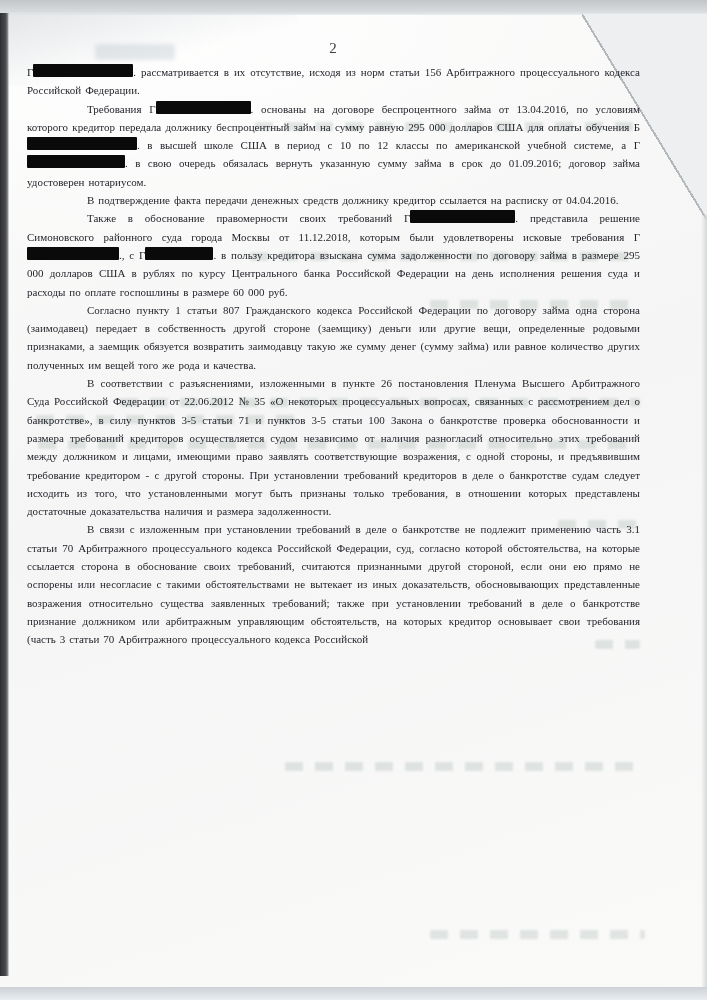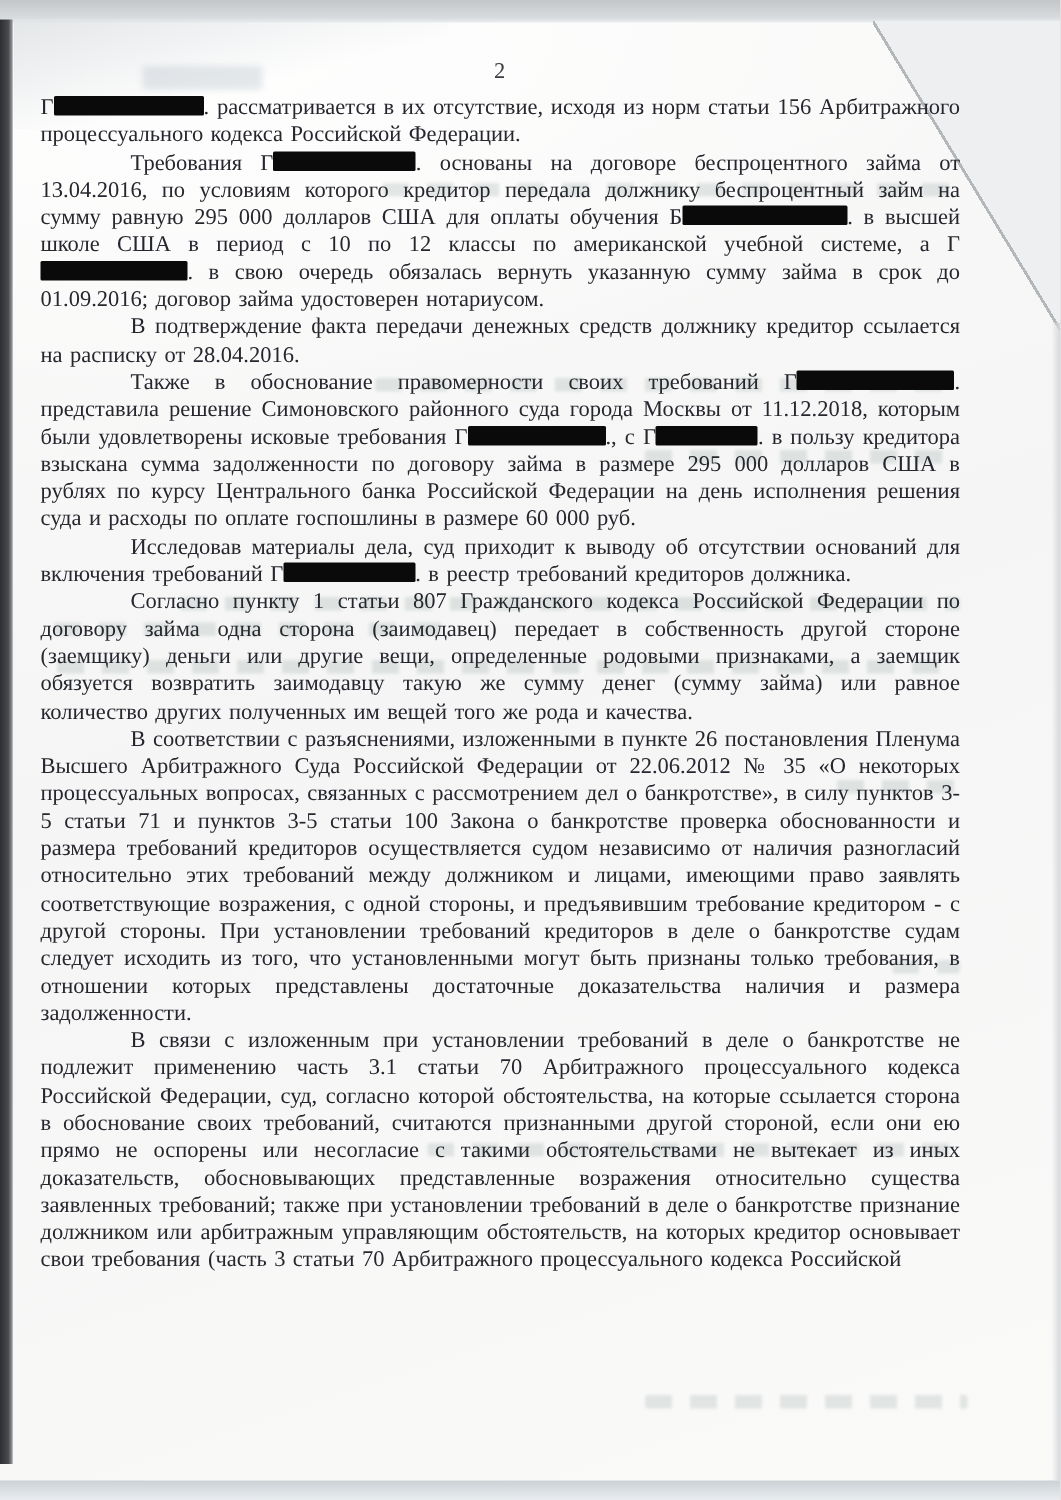--- a/index.html
+++ b/index.html
@@ -59,21 +59,21 @@
     filter: blur(2.2px); opacity: .55;
   }
 
   .page-number {
     position: absolute; top: 40px; left: 27px; width: 612px;
     text-align: center; font-size: 15px; color: #3a3d43;
   }
 
   .doc-body {
     position: absolute; top: 63px; left: 27px; width: 613px;
-    font-size: 15px; line-height: 18.3px;
+    font-size: 11px; line-height: 18.3px;
     color: var(--ink, #26262e);
     text-align: justify;
     word-spacing: 1.2px;
   }
   .para { margin: 0; text-indent: 60px; }
   .para.noindent { text-indent: 0; }
 
   .redaction {
     display: inline-block; height: 13px; vertical-align: -1px;
     background: var(--redaction, #0a0a0a); border-radius: 1px;
@@ -102,20 +102,19 @@
       <div class="ghost" style="top: 640px; left: 595px; width: 45px;"></div>
       <div class="ghost" style="top: 762px; left: 285px; width: 355px;"></div>
       <div class="ghost" style="top: 930px; left: 430px; width: 215px;"></div>
     </div>
 
   <div class="page-number">2</div>
 
   <div class="doc-body">
       <p class="para noindent">Г<span class="redaction" style="width: 100px;"></span>. рассматривается в их отсутствие, исходя из норм статьи 156 Арбитражного процессуального кодекса Российской Федерации.</p>
       <p class="para">Требования Г<span class="redaction" style="width: 95px;"></span>. основаны на договоре беспроцентного займа от 13.04.2016, по условиям которого кредитор передала должнику беспроцентный займ на сумму равную 295 000 долларов США для оплаты обучения Б<span class="redaction" style="width: 110px;"></span>. в высшей школе США в период с 10 по 12 классы по американской учебной системе, а Г<span class="redaction" style="width: 98px;"></span>. в свою очередь обязалась вернуть указанную сумму займа в срок до 01.09.2016; договор займа удостоверен нотариусом.</p>
-      <p class="para">В подтверждение факта передачи денежных средств должнику кредитор ссылается на расписку от 28.04.2016.</p>
+      <p class="para">В подтверждение факта передачи денежных средств должнику кредитор ссылается на расписку от 04.04.2016.</p>
       <p class="para">Также в обоснование правомерности своих требований Г<span class="redaction" style="width: 105px;"></span>. представила решение Симоновского районного суда города Москвы от 11.12.2018, которым были удовлетворены исковые требования Г<span class="redaction" style="width: 92px;"></span>., с Г<span class="redaction" style="width: 68px;"></span>. в пользу кредитора взыскана сумма задолженности по договору займа в размере 295 000 долларов США в рублях по курсу Центрального банка Российской Федерации на день исполнения решения суда и расходы по оплате госпошлины в размере 60 000 руб.</p>
-      <p class="para">Исследовав материалы дела, суд приходит к выводу об отсутствии оснований для включения требований Г<span class="redaction" style="width: 88px;"></span>. в реестр требований кредиторов должника.</p>
       <p class="para">Согласно пункту 1 статьи 807 Гражданского кодекса Российской Федерации по договору займа одна сторона (заимодавец) передает в собственность другой стороне (заемщику) деньги или другие вещи, определенные родовыми признаками, а заемщик обязуется возвратить заимодавцу такую же сумму денег (сумму займа) или равное количество других полученных им вещей того же рода и качества.</p>
       <p class="para">В соответствии с разъяснениями, изложенными в пункте 26 постановления Пленума Высшего Арбитражного Суда Российской Федерации от 22.06.2012 № 35 «О некоторых процессуальных вопросах, связанных с рассмотрением дел о банкротстве», в силу пунктов 3-5 статьи 71 и пунктов 3-5 статьи 100 Закона о банкротстве проверка обоснованности и размера требований кредиторов осуществляется судом независимо от наличия разногласий относительно этих требований между должником и лицами, имеющими право заявлять соответствующие возражения, с одной стороны, и предъявившим требование кредитором - с другой стороны. При установлении требований кредиторов в деле о банкротстве судам следует исходить из того, что установленными могут быть признаны только требования, в отношении которых представлены достаточные доказательства наличия и размера задолженности.</p>
       <p class="para">В связи с изложенным при установлении требований в деле о банкротстве не подлежит применению часть 3.1 статьи 70 Арбитражного процессуального кодекса Российской Федерации, суд, согласно которой обстоятельства, на которые ссылается сторона в обоснование своих требований, считаются признанными другой стороной, если они ею прямо не оспорены или несогласие с такими обстоятельствами не вытекает из иных доказательств, обосновывающих представленные возражения относительно существа заявленных требований; также при установлении требований в деле о банкротстве признание должником или арбитражным управляющим обстоятельств, на которых кредитор основывает свои требования (часть 3 статьи 70 Арбитражного процессуального кодекса Российской</p>
     </div>
 </div>
 
 </body></html>

